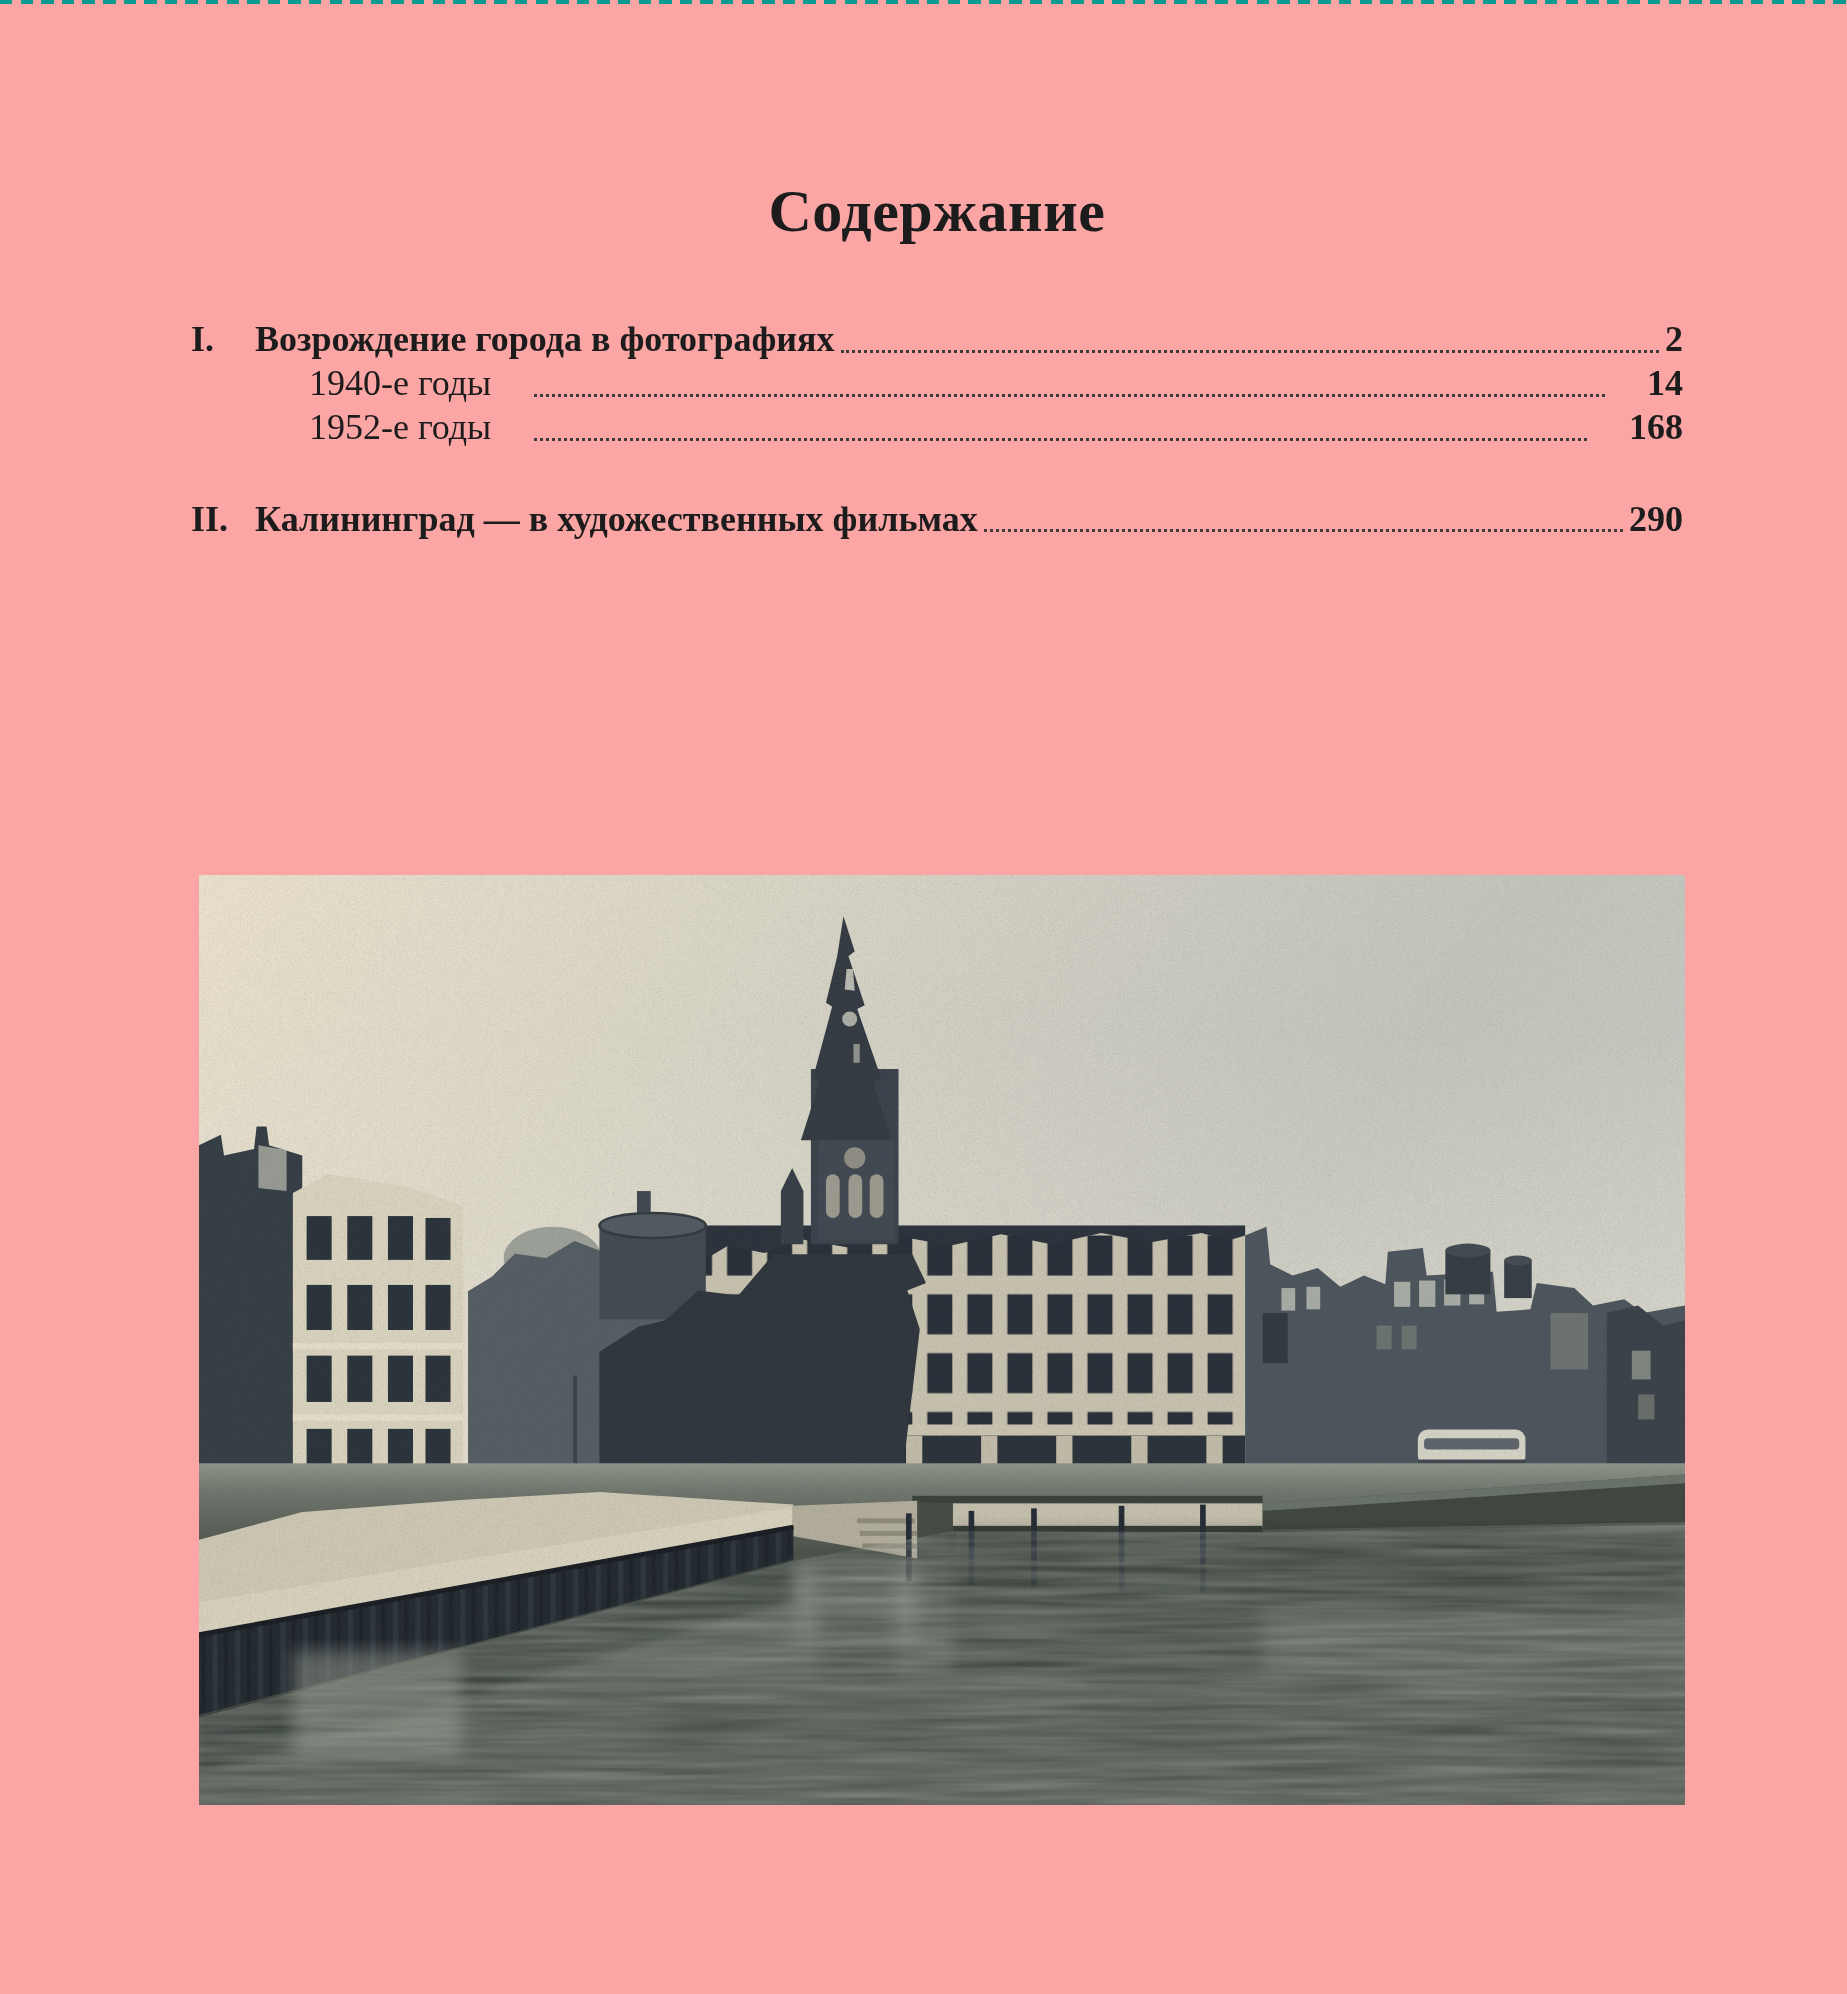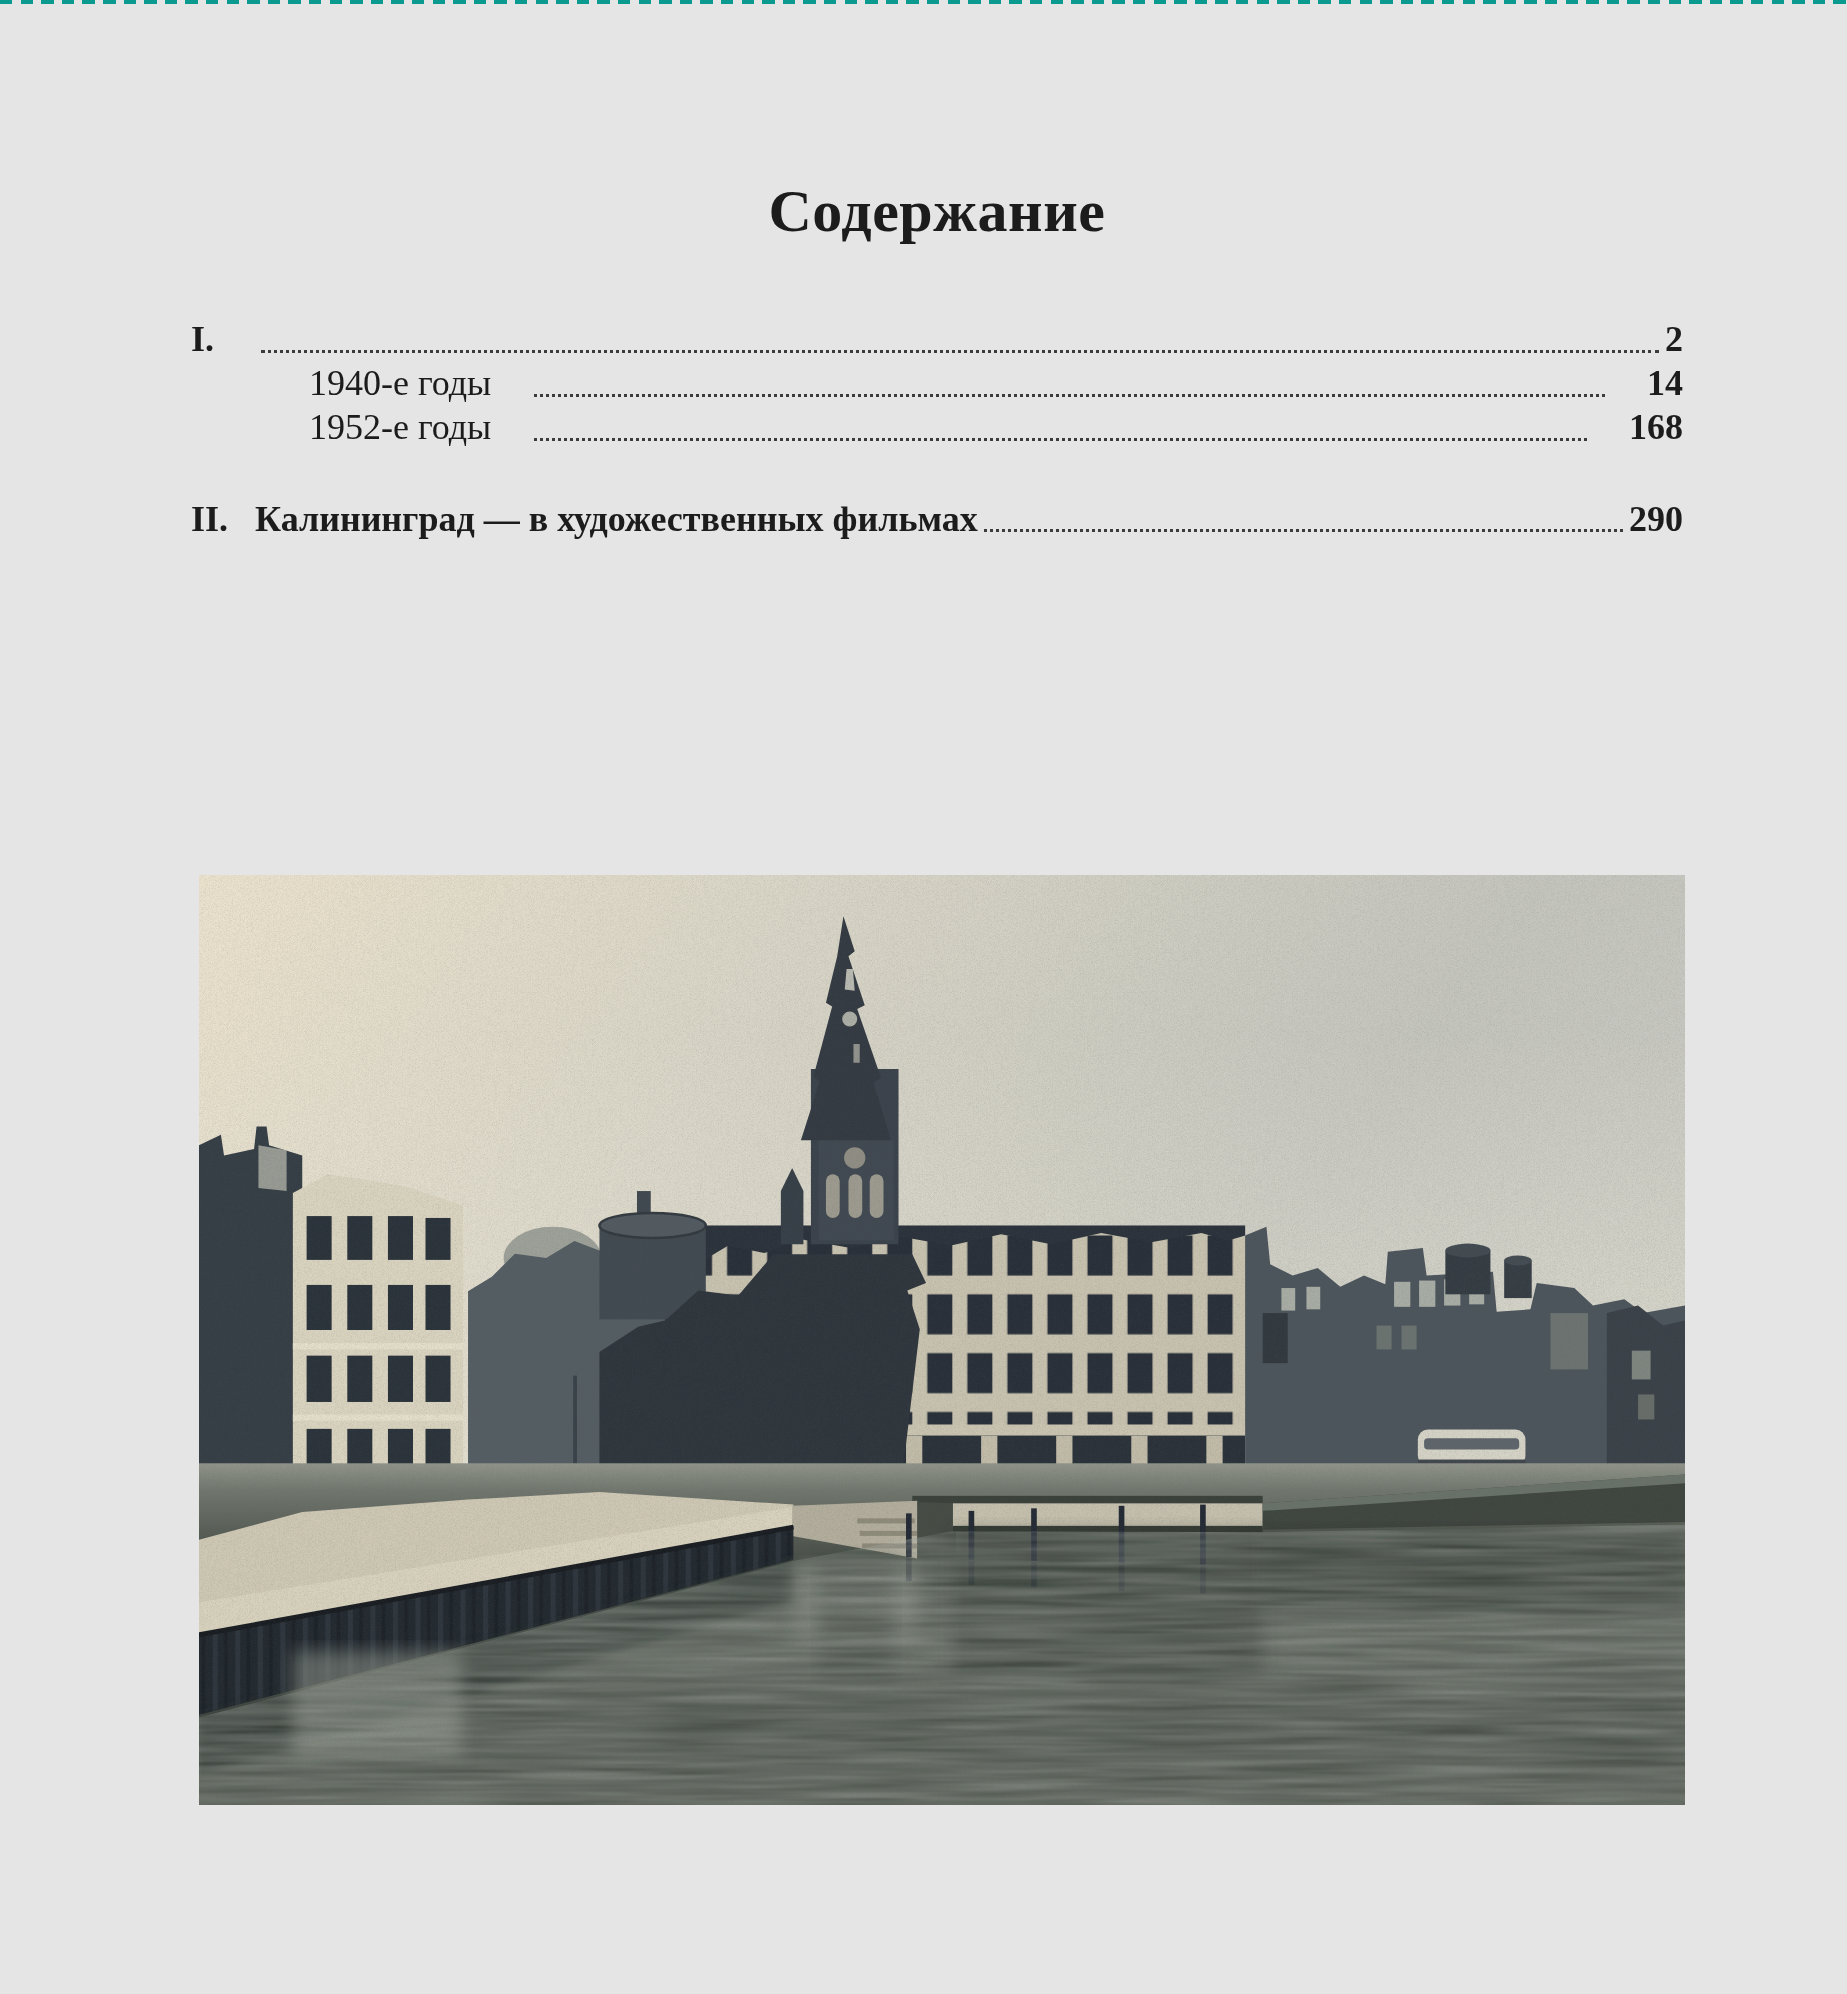--- a/index.html
+++ b/index.html
@@ -1,18 +1,18 @@
 <!DOCTYPE html>
 <html style="font-size:10px"><head>
 <meta charset="utf-8">
 <style>
   html,body { margin:0; padding:0; background:#ffffff; }
   .page {
     position:relative; width:1847px; height:1995px;
-    background:#e5e5e5; overflow:hidden;
+    background:#fca5a5; overflow:hidden;
     font-family:"Liberation Serif", serif; color:#1c1c1c;
   }
   .top-dashes {
     position:absolute; top:0; left:0; width:100%; height:3.8px;
     background:repeating-linear-gradient(90deg, #0a9a90 0 12.5px, rgba(0,0,0,0) 12.5px 20.6px);
   }
   .title {
     position:absolute; left:191px; width:1492px; top:177px;
     text-align:center; font-size:60px; font-weight:700; letter-spacing:0.6px;
   }
@@ -37,20 +37,21 @@
 
 <div class="page">
 
   <div class="top-dashes"></div>
 
   <div class="title">Содержание</div>
 
   <div class="toc">
     <div class="toc-row lvl1">
       <span class="numeral">I.</span>
+      <span class="label">Возрождение города в фотографиях</span>
       <span class="leader"></span>
       <span class="pagenum">2</span>
     </div>
     <div class="toc-row lvl2">
       <span class="label">1940-е годы</span>
       <span class="leader"></span>
       <span class="pagenum">14</span>
     </div>
     <div class="toc-row lvl2">
       <span class="label">1952-е годы</span>

